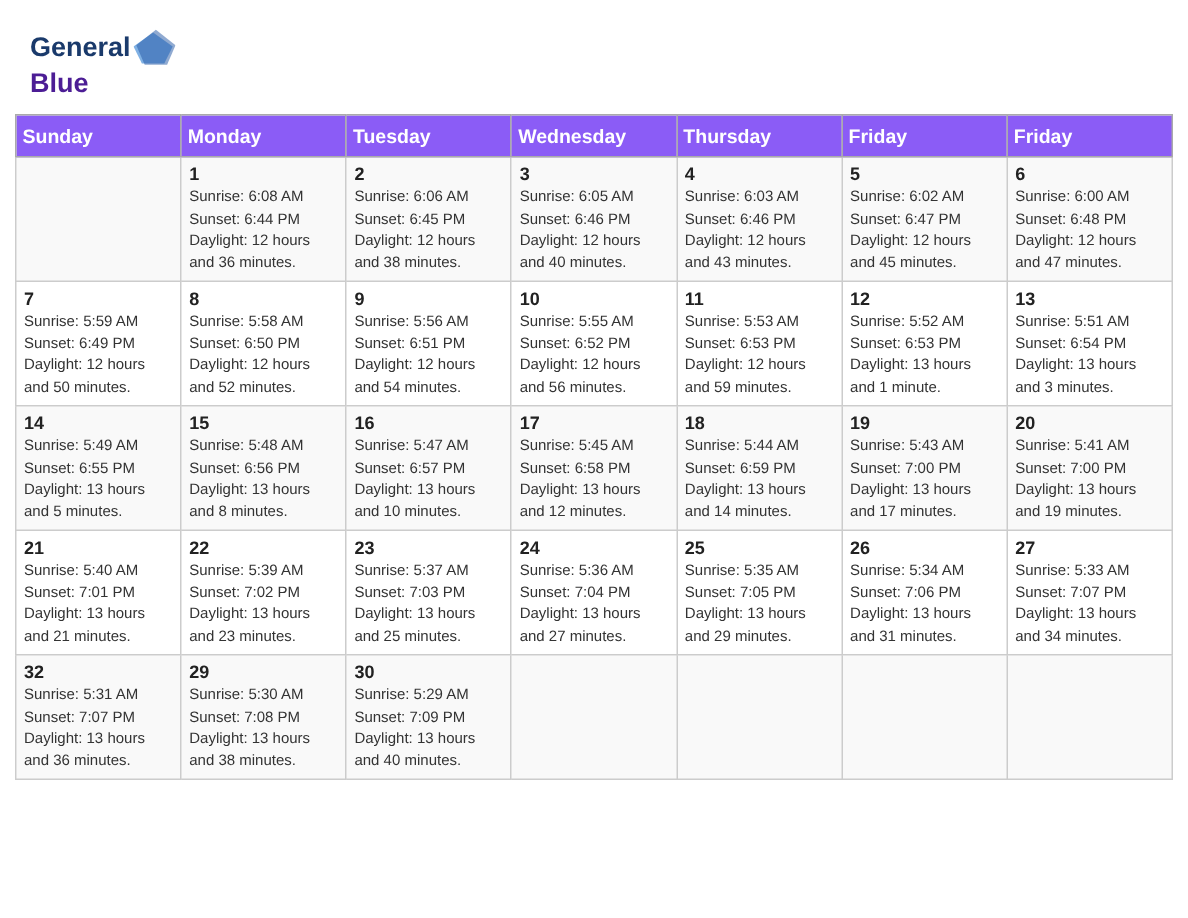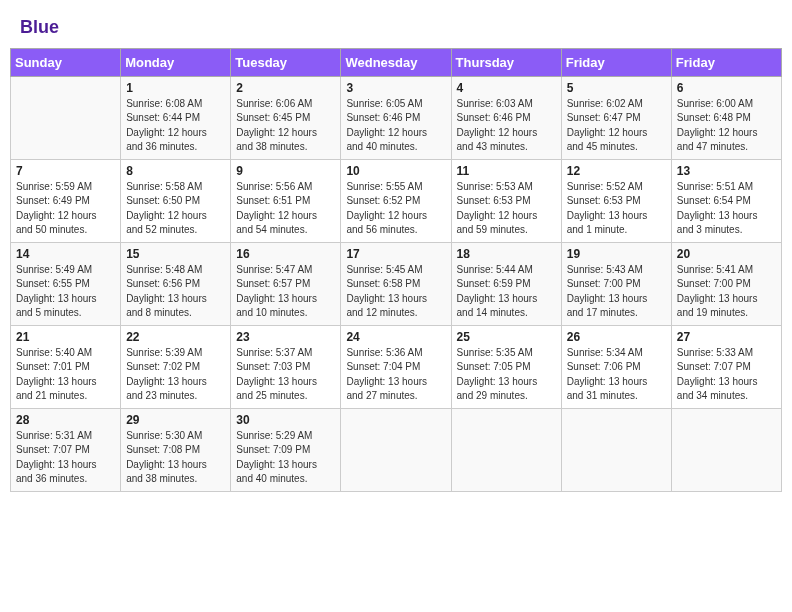--- a/index.html
+++ b/index.html
@@ -84,20 +84,27 @@
       line-height: 1.45;
       color: #333;
     }
   </style>
 </head>
 <body>
 
 <div class="header">
   <div class="logo">
     <div>
+      <div style="display:flex;align-items:center;">
+        <span class="logo-text">General</span>
+        <svg class="logo-icon" viewBox="0 0 30 30">
+          <polygon points="14,4 28,14 22,26 6,26 0,14" fill="#4a90d9" opacity="0.7"></polygon>
+          <polygon points="16,2 30,13 24,27 8,27 2,13" fill="#2255a4" opacity="0.5"></polygon>
+        </svg>
+      </div>
       <span class="logo-text" style="color:#4c1d95;">Blue</span>
     </div>
   </div>
   <div class="title-block">
     <h1></h1>
     <h2></h2>
   </div>
 </div>
 
 <table>
@@ -225,21 +232,21 @@
           <span class="day-num">26</span>
           <div class="cell-text">Sunrise: 5:34 AM<br>Sunset: 7:06 PM<br>Daylight: 13 hours<br>and 31 minutes.</div>
         </td>
         <td>
           <span class="day-num">27</span>
           <div class="cell-text">Sunrise: 5:33 AM<br>Sunset: 7:07 PM<br>Daylight: 13 hours<br>and 34 minutes.</div>
         </td>
       </tr>
       <tr>
         <td>
-          <span class="day-num">28</span>
+          <span class="day-num">32</span>
           <div class="cell-text">Sunrise: 5:31 AM<br>Sunset: 7:07 PM<br>Daylight: 13 hours<br>and 36 minutes.</div>
         </td>
         <td>
           <span class="day-num">29</span>
           <div class="cell-text">Sunrise: 5:30 AM<br>Sunset: 7:08 PM<br>Daylight: 13 hours<br>and 38 minutes.</div>
         </td>
         <td>
           <span class="day-num">30</span>
           <div class="cell-text">Sunrise: 5:29 AM<br>Sunset: 7:09 PM<br>Daylight: 13 hours<br>and 40 minutes.</div>
         </td>

